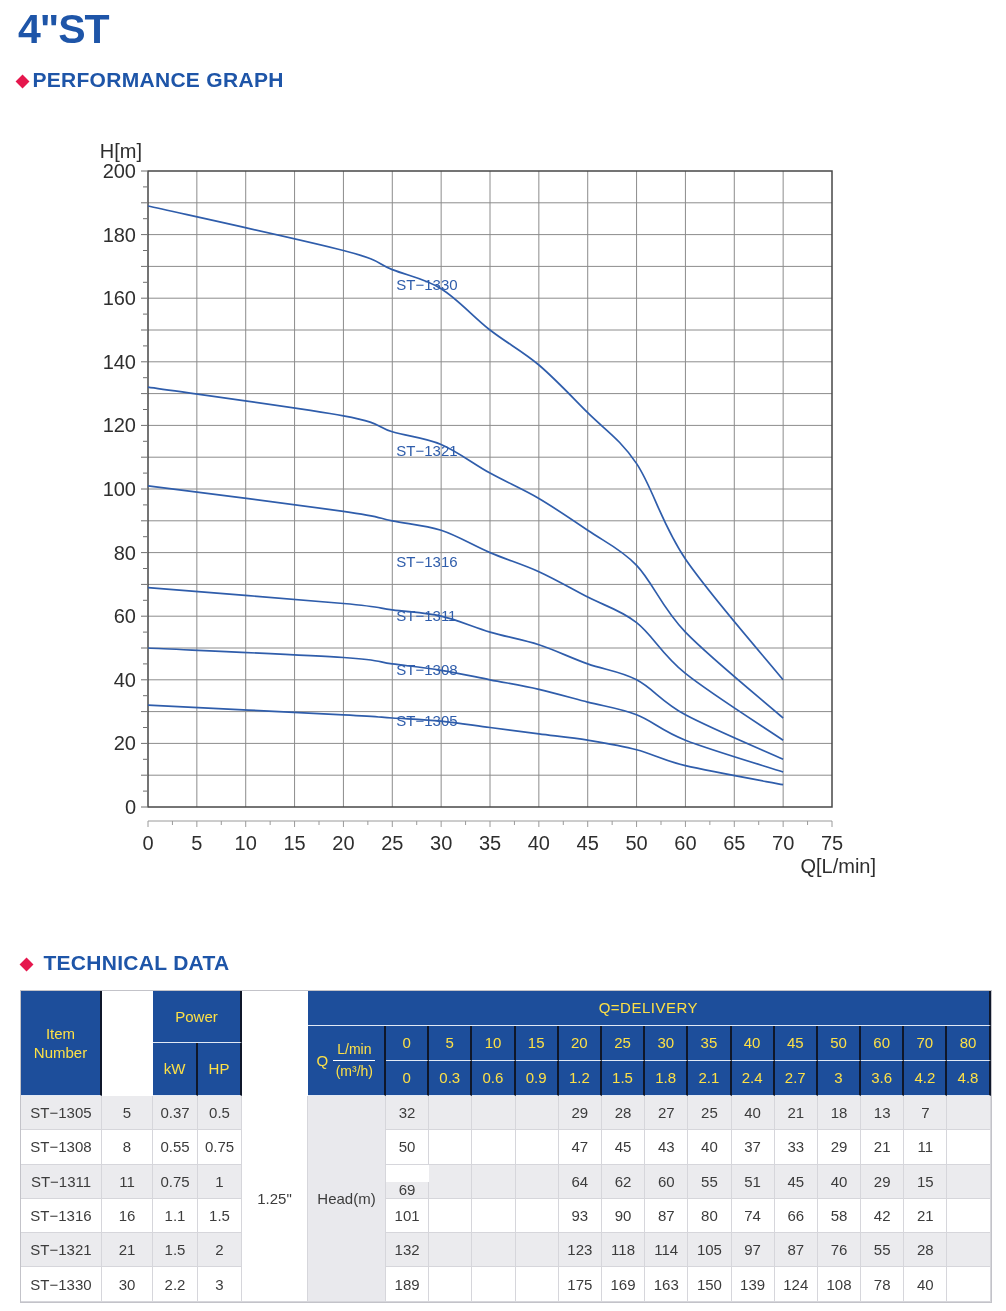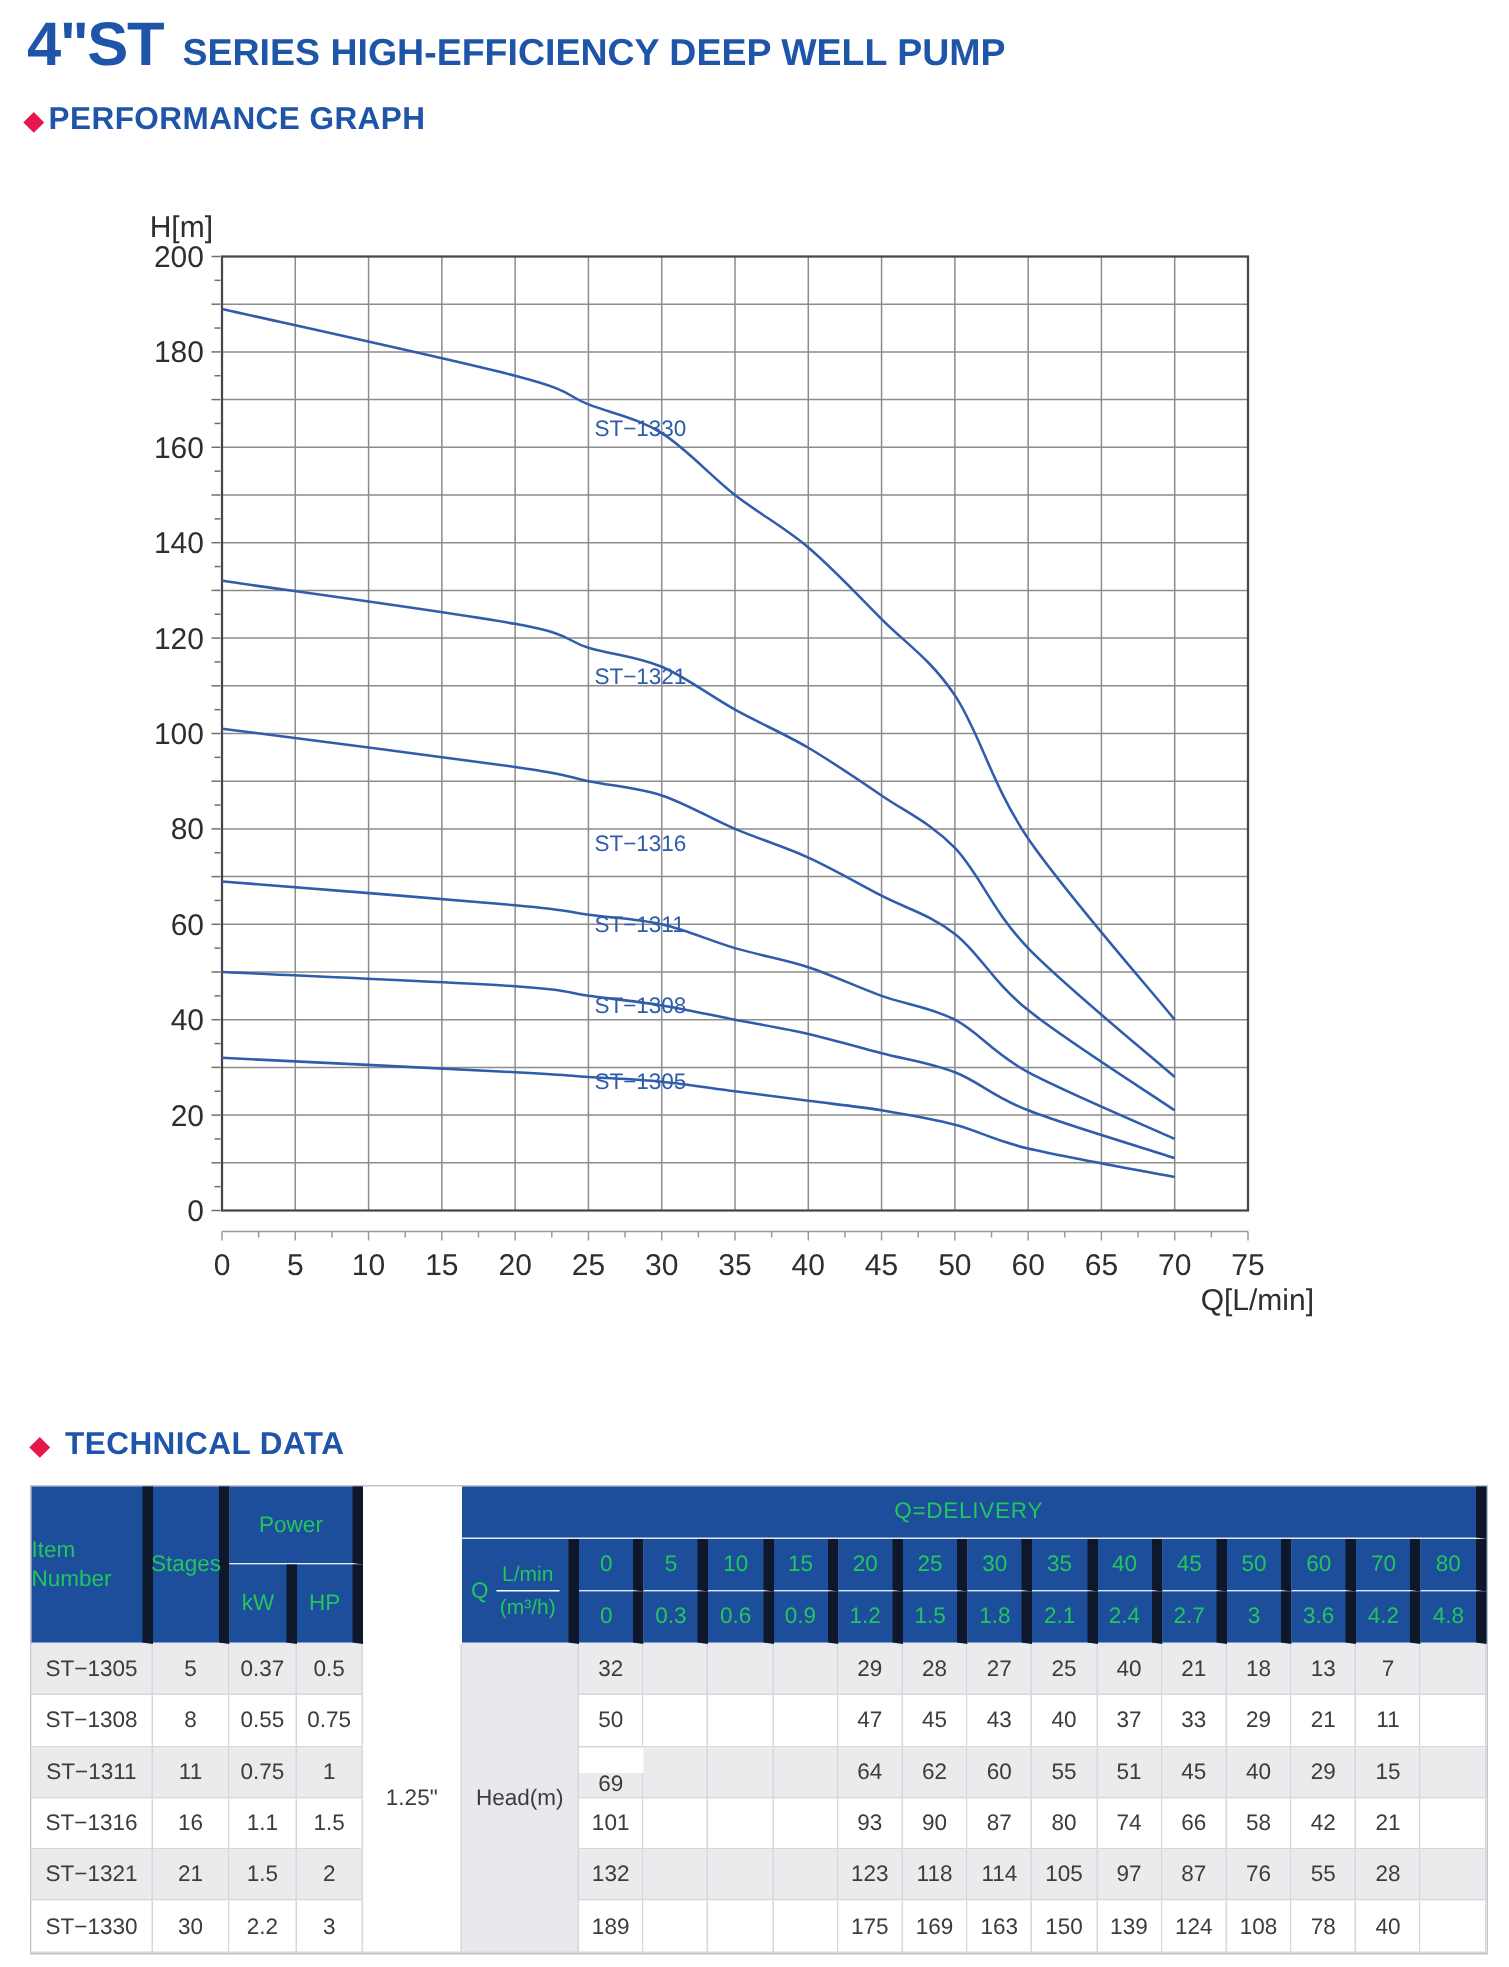--- a/index.html
+++ b/index.html
@@ -17,23 +17,23 @@
   #chart{position:absolute;left:0;top:0;}
 
   .ttable{
     position:absolute;left:20px;top:990px;
     display:grid;
     grid-template-columns:81px 51px 45px 44px 66px 78px repeat(14,43.2px);
     grid-template-rows:35px 17px 18px 35px repeat(6,34.3px);
     border:1px solid #c3c3c9;background:#ffffff;
   }
   .hcell{
-    background:#1d4e9b;color:#22c55e;font-size:15px;line-height:1.3;
-    display:flex;align-items:center;justify-content:center;
-    border-right:7px solid #0f172a;border-bottom:1px solid #e2e9f5;
+    background:#1d4e9b;color:#fde047;font-size:15px;line-height:1.3;
+    display:flex;align-items:center;justify-content:center;text-align:center;
+    border-right:2px solid #0f172a;border-bottom:1px solid #e2e9f5;
   }
   .bcell{
     background:#ffffff;color:#3c3c3c;font-size:15px;
     display:flex;align-items:center;justify-content:center;
     border-right:1px solid #d6d6db;border-bottom:1px solid #d6d6db;
   }
   .stripe{background:#ebebee;}
   .headcol{background:#e9e9ed;}
   
   .ga-item{grid-area:1/1/5/2;}
@@ -49,21 +49,20 @@
   .frac-top{border-bottom:1px solid #ffffff;padding:0 4px 2px 4px;}
   .frac-bottom{padding-top:2px;}
 </style>
 </head>
 <body>
 
 <div class="page">
 
   <div class="title-row">
     <span class="title-main">4"ST</span>
-    <span class="title-rest">SERIES HIGH-EFFICIENCY DEEP WELL PUMP</span>
   </div>
 
   <div class="section-heading" id="heading-performance">
     <span class="diamond">◆</span>
     <span>PERFORMANCE GRAPH</span>
   </div>
 
   <svg id="chart" width="1006" height="915" viewBox="0 0 1006 915">
       <line x1="196.85714285714286" y1="171" x2="196.85714285714286" y2="807" stroke="#8c8c8c" stroke-width="1"></line>
       <line x1="245.71428571428572" y1="171" x2="245.71428571428572" y2="807" stroke="#8c8c8c" stroke-width="1"></line>
@@ -211,21 +210,20 @@
       <text x="396.2857142857143" y="290.48" font-size="15" fill="#2f5dab" font-family="Liberation Sans, sans-serif">ST−1330</text>
     </svg>
 
   <div class="section-heading" id="heading-technical">
     <span class="diamond">◆</span>
     <span>TECHNICAL DATA</span>
   </div>
 
   <div class="ttable" id="ttable">
     <div class="hcell ga-item">Item Number</div>
-    <div class="hcell ga-stages">Stages</div>
     <div class="hcell ga-power">Power</div>
     <div class="hcell ga-kw">kW</div>
     <div class="hcell ga-hp">HP</div>
     <div class="hcell ga-delivery">Q=DELIVERY</div>
     <div class="hcell ga-q qcell">
       <span>Q</span>
       <span class="frac">
         <span class="frac-top">L/min</span>
         <span class="frac-bottom">(m³/h)</span>
       </span>

